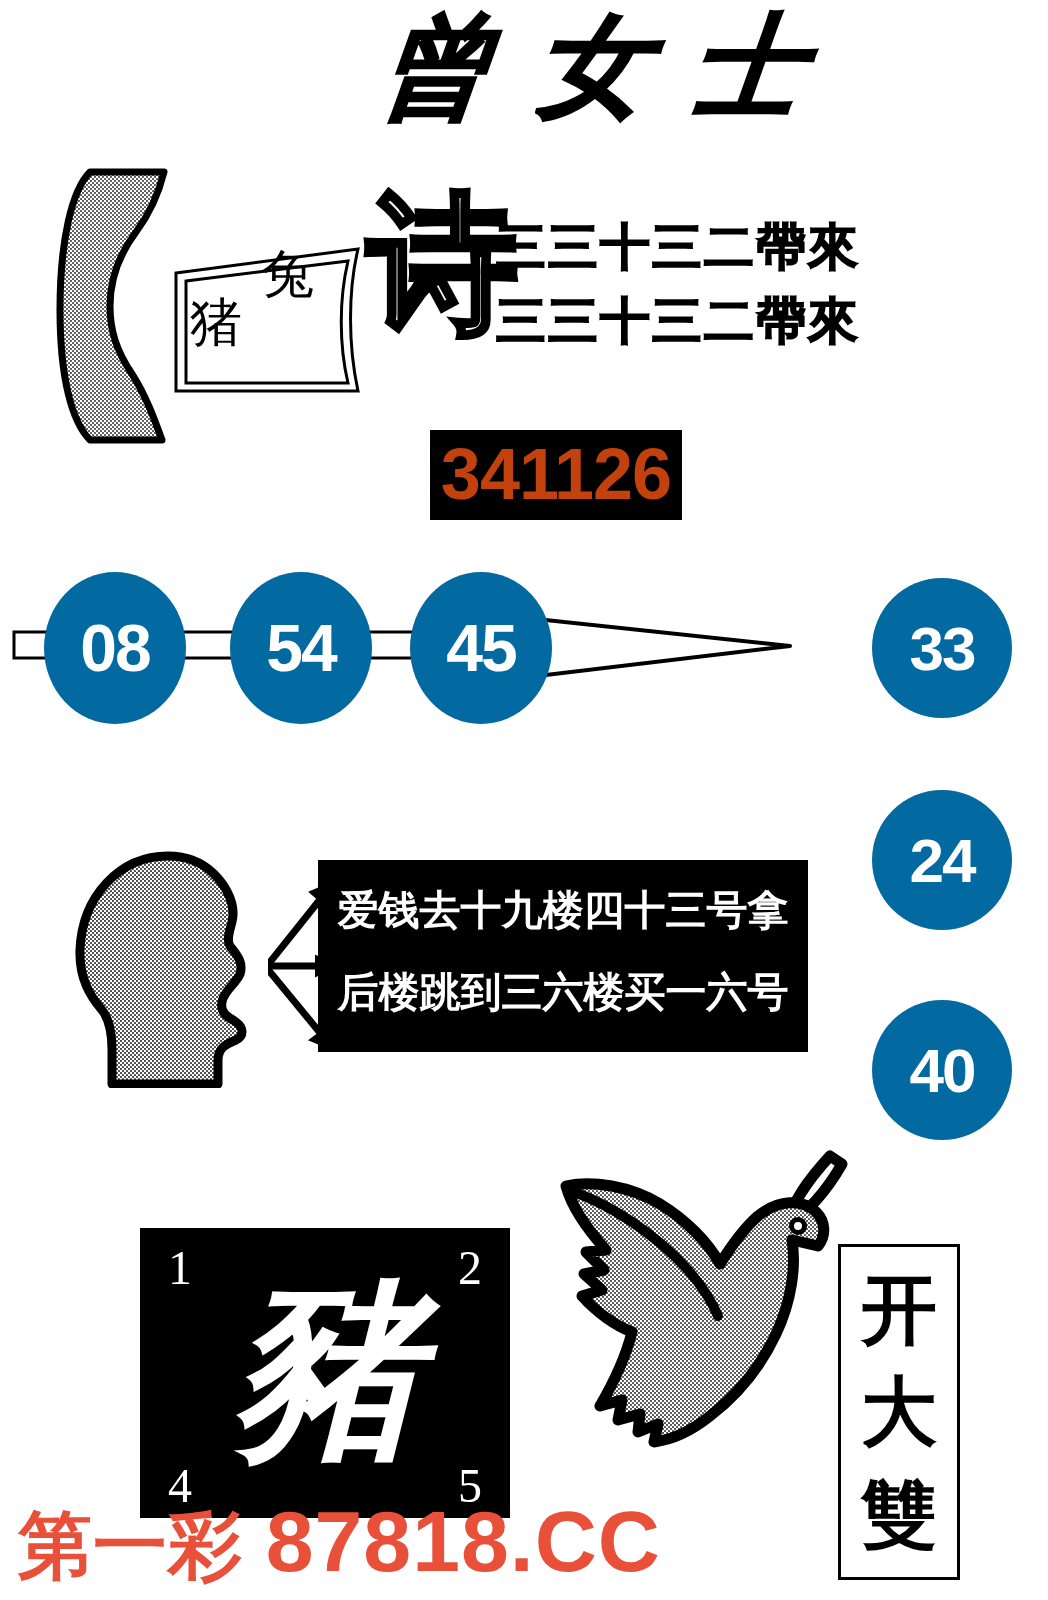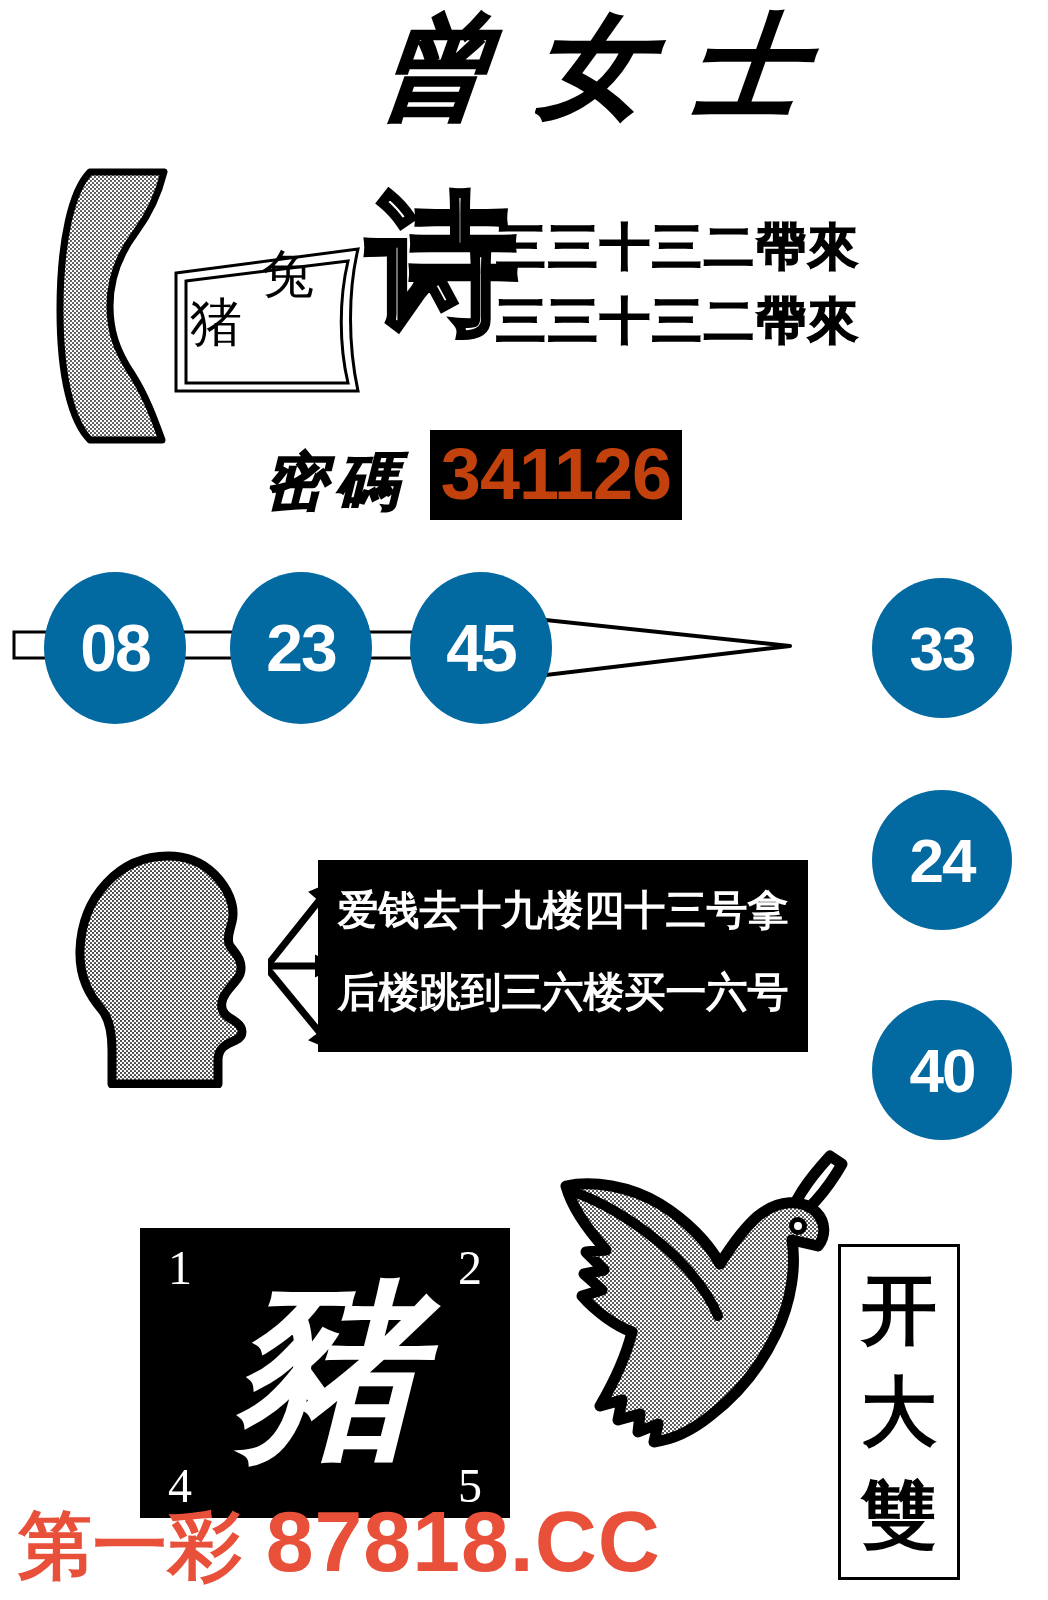--- a/index.html
+++ b/index.html
@@ -258,32 +258,31 @@
     <path d="M14 36 L 176 16 C 167 54, 167 100, 176 138 L 14 138 Z" fill="none" stroke="#000" stroke-width="3"></path>
   </svg>
   <div class="abs banner-char" id="banner-char-zhu">猪</div>
   <div class="abs banner-char" id="banner-char-tu">兔</div>
 
   <div class="abs" id="poem-glyph">诗</div>
 
   <div class="abs nowrap poem-line" id="poem-line-1">三三十三二帶來</div>
   <div class="abs nowrap poem-line" id="poem-line-2">三三十三二帶來</div>
 
-  <div class="abs nowrap" id="password-label">密碼</div>
   <div class="abs" id="password-box">
     <div id="password-value">341126</div>
   </div>
 
   <svg class="abs" style="left:0px; top:600px; width:800px; height:100px;" viewBox="0 0 800 100">
     <rect x="14" y="32" width="560" height="26" fill="#ffffff" stroke="#000" stroke-width="3"></rect>
     <path d="M470 12 L 790 46 L 470 84 L 500 46 Z" fill="#ffffff" stroke="#000" stroke-width="4" stroke-linejoin="round"></path>
   </svg>
 
   <div class="abs ball ball-row" id="ball-08">08</div>
-  <div class="abs ball ball-row" id="ball-38">23</div>
+  <div class="abs ball ball-row" id="ball-38">54</div>
   <div class="abs ball ball-row" id="ball-45">45</div>
 
   <div class="abs ball ball-col" id="ball-33">33</div>
   <div class="abs ball ball-col" id="ball-43">24</div>
   <div class="abs ball ball-col" id="ball-40">40</div>
 
   <svg class="abs" id="speaker-head" viewBox="0 0 210 240">
     <defs>
       <pattern id="hh" width="4" height="4" patternUnits="userSpaceOnUse">
         <rect width="4" height="4" fill="#ffffff"></rect>

